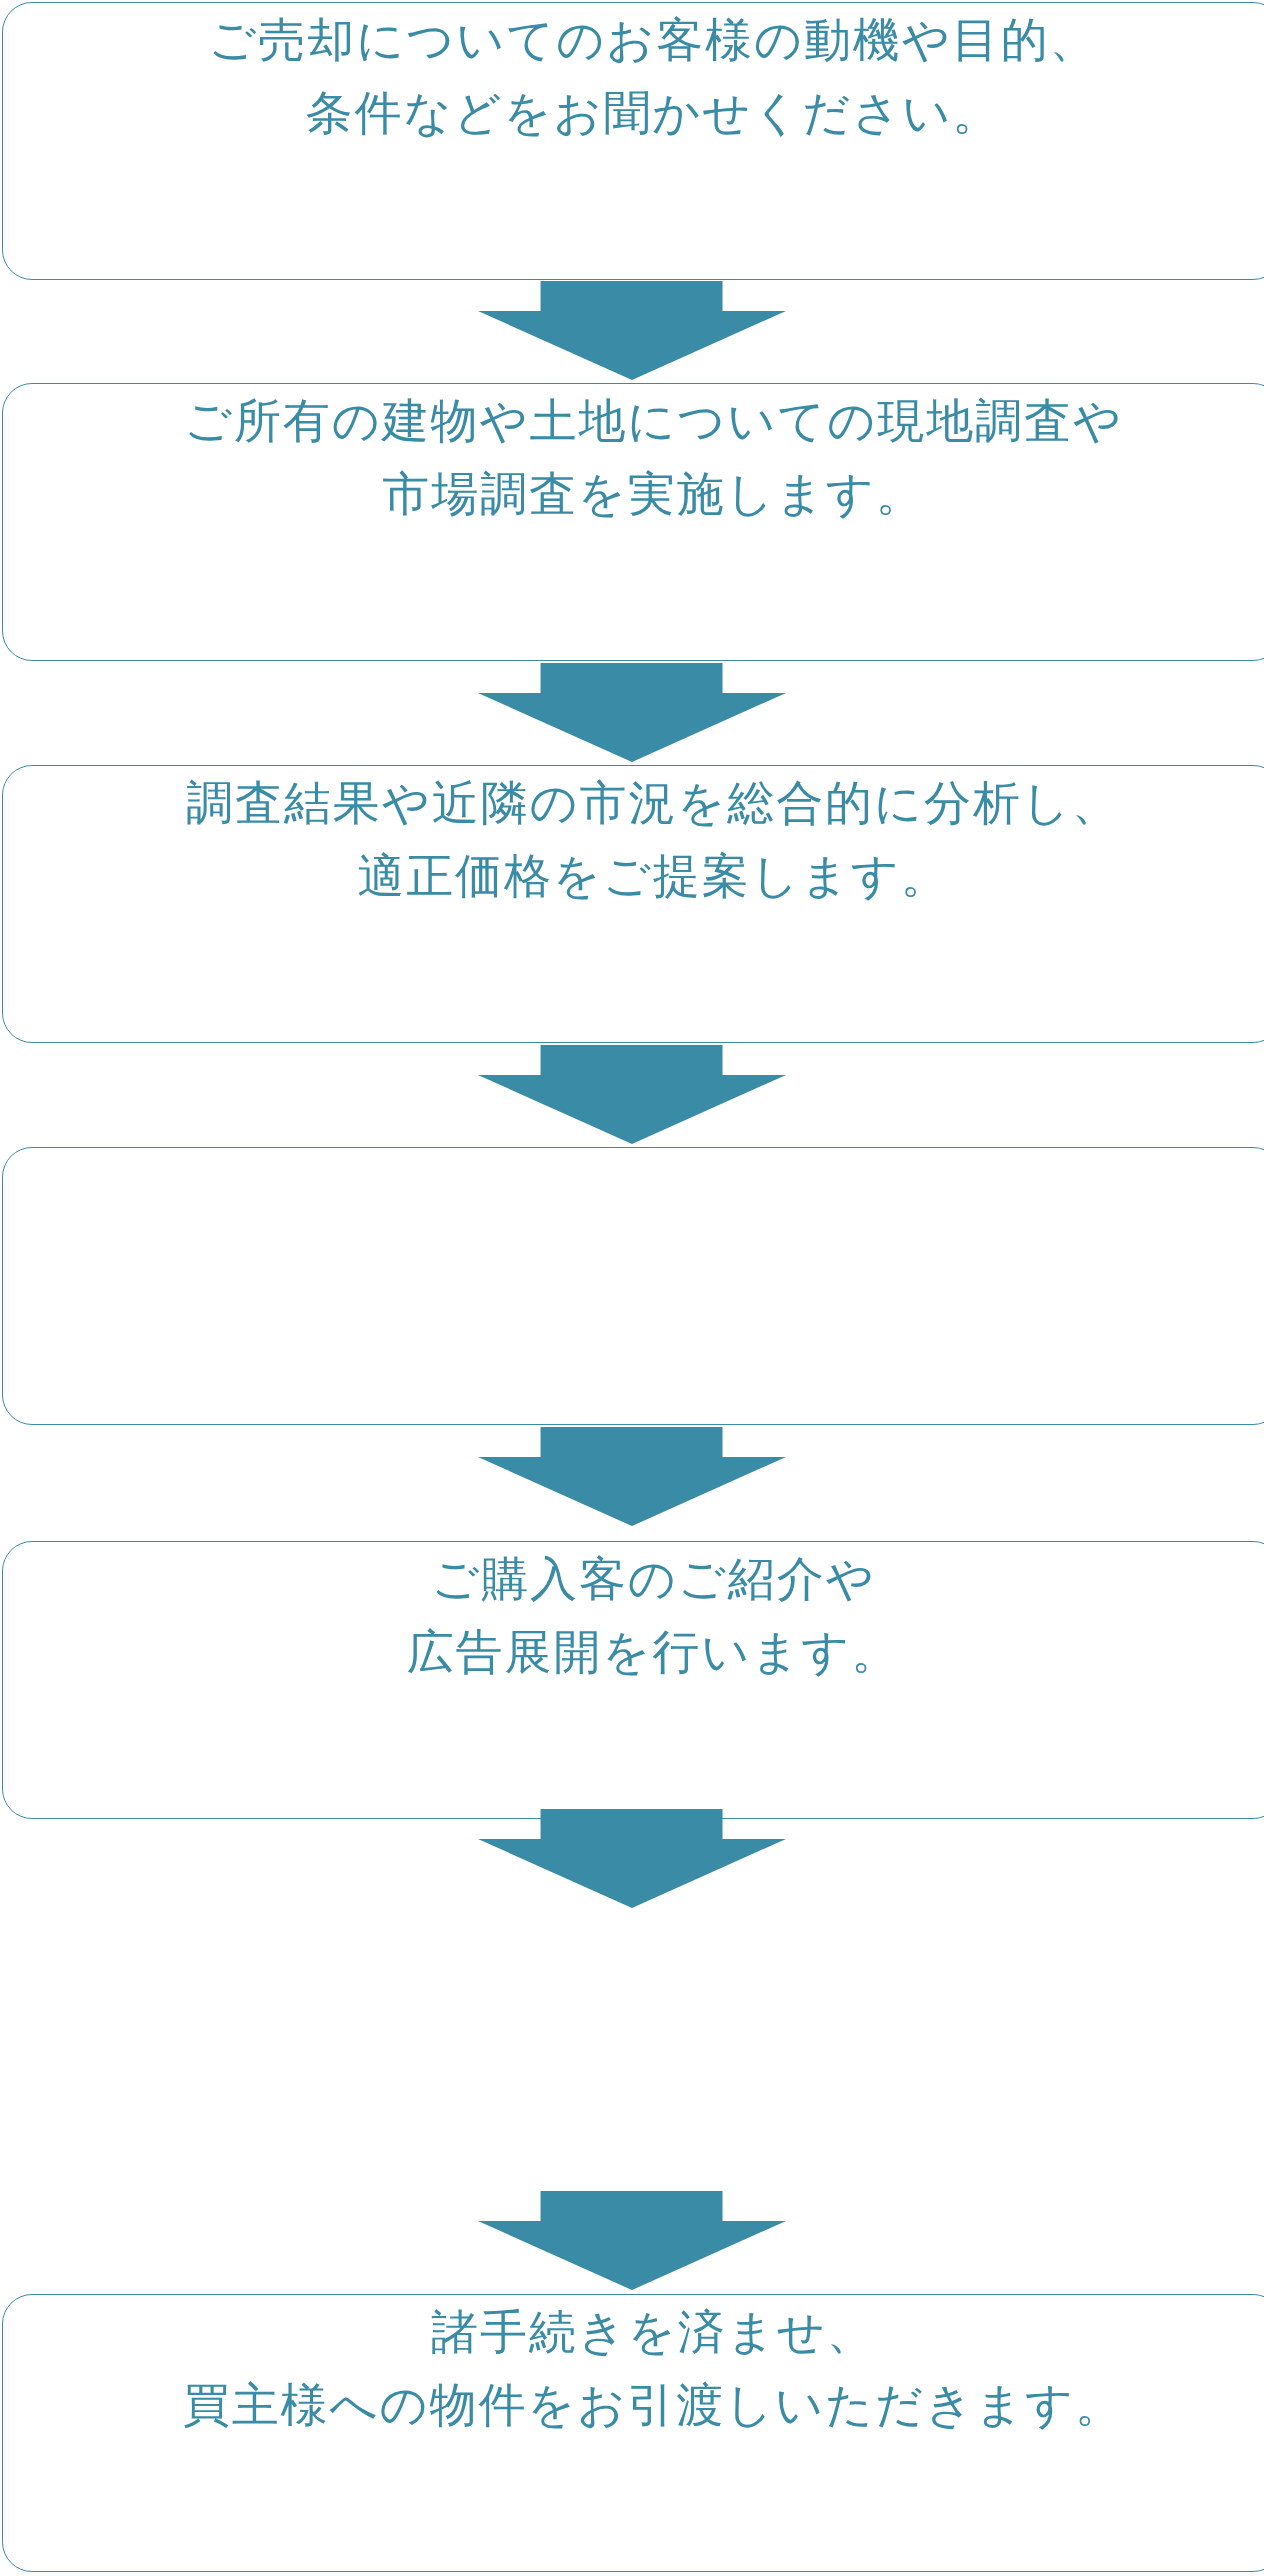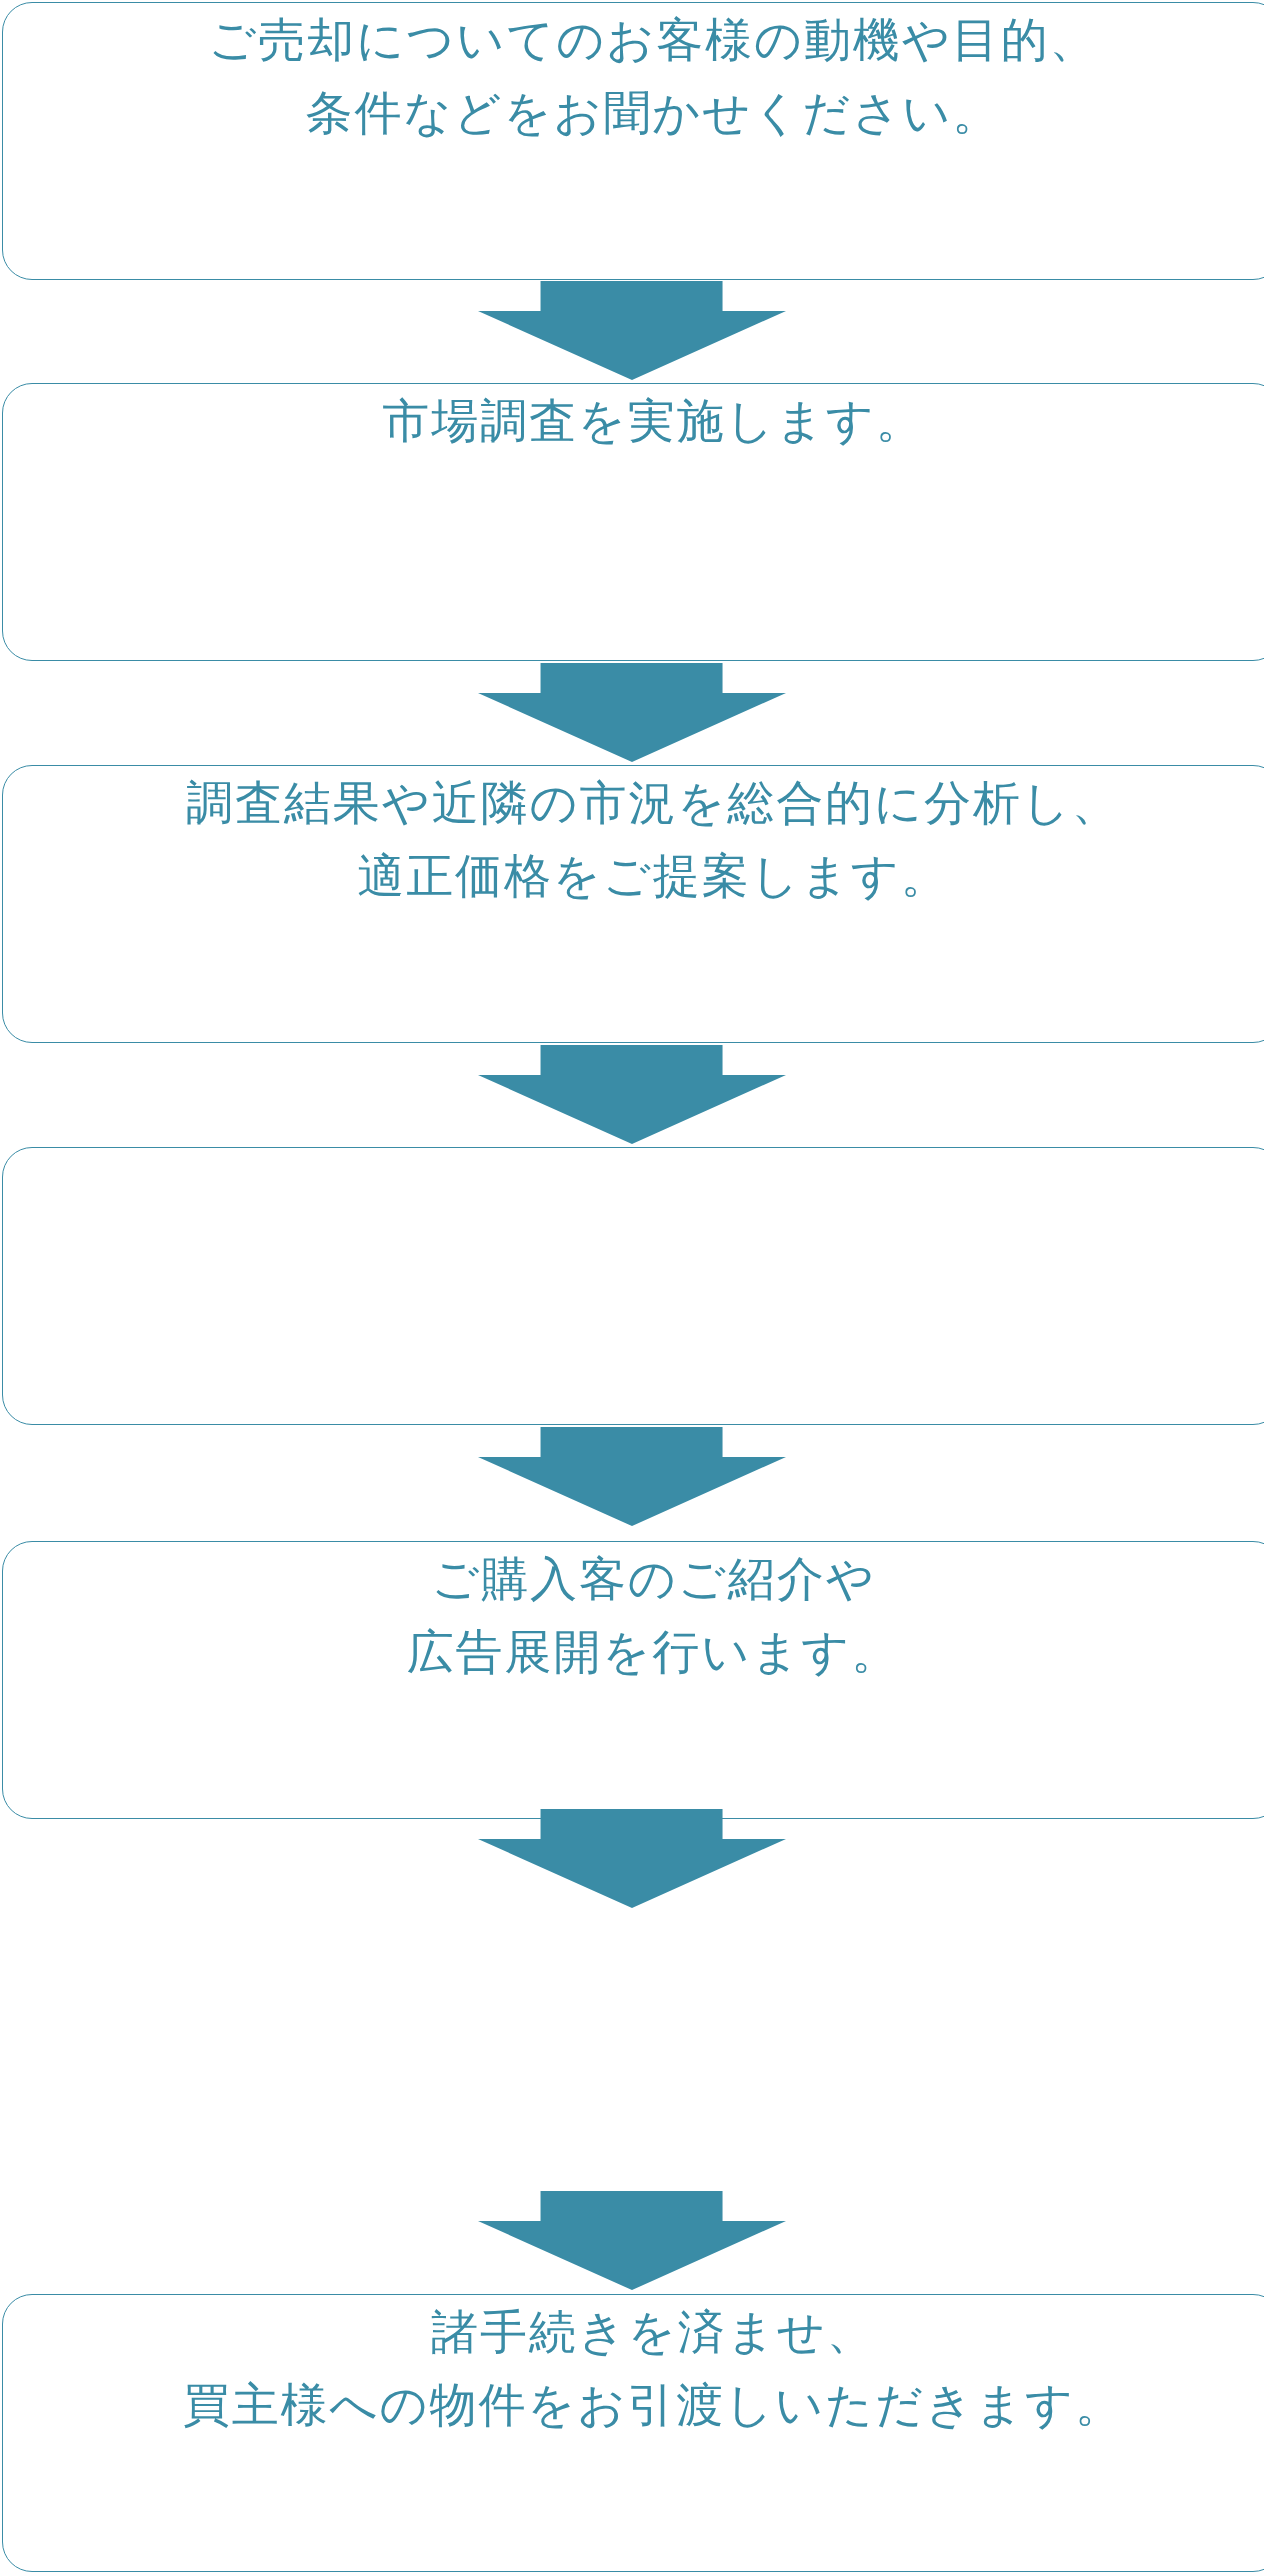--- a/index.html
+++ b/index.html
@@ -64,20 +64,21 @@
     <div class="line">条件などをお聞かせください。</div>
   </div>
 
   <div class="arrow" style="top:281px;">
     <svg viewBox="0 0 330 108" xmlns="http://www.w3.org/2000/svg">
       <polygon points="67,0 262,0 262,32 330,32 165,106 0,32 67,32" fill="#3a8ca6"></polygon>
     </svg>
   </div>
 
   <div class="step" style="top:383px;">
+    <div class="line">ご所有の建物や土地についての現地調査や</div>
     <div class="line">市場調査を実施します。</div>
   </div>
 
   <div class="arrow" style="top:663px;">
     <svg viewBox="0 0 330 108" xmlns="http://www.w3.org/2000/svg">
       <polygon points="67,0 262,0 262,32 330,32 165,106 0,32 67,32" fill="#3a8ca6"></polygon>
     </svg>
   </div>
 
   <div class="step" style="top:765px;">

